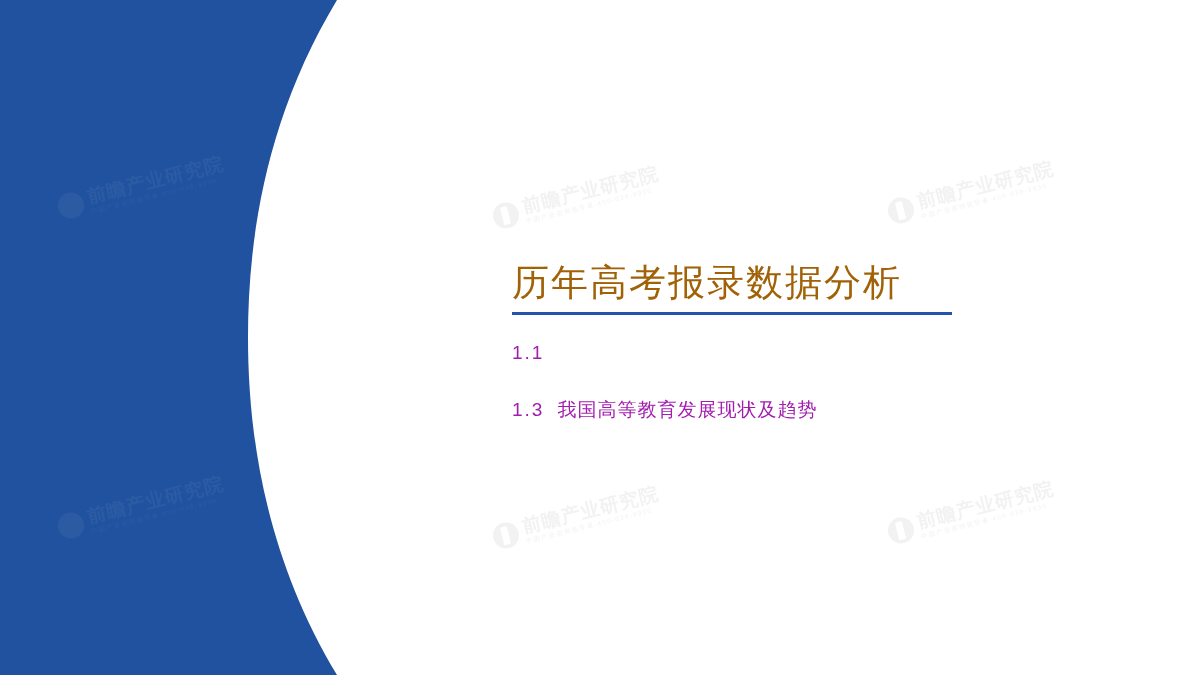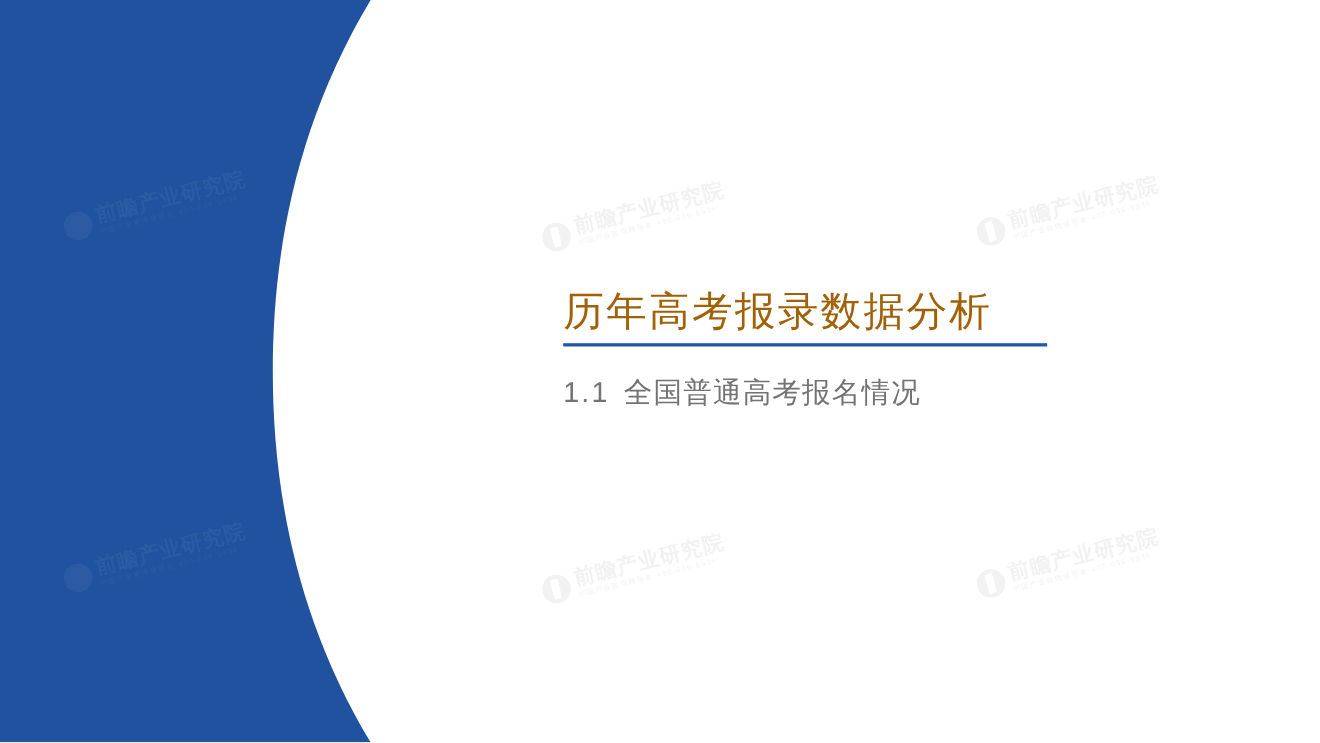--- a/index.html
+++ b/index.html
@@ -127,22 +127,22 @@
   }
   .toc-list {
     margin-top: 27px;
     list-style: none;
     padding: 0;
   }
   .toc-item {
     display: flex;
     align-items: flex-end;
     margin-bottom: 35px;
-    color: #737373;
-    font-size: 26px;
+    color: #a21caf;
+    font-size: 19px;
     letter-spacing: 1px;
     line-height: 1.15;
     white-space: nowrap;
   }
   .toc-item:last-child { margin-bottom: 0; }
   .toc-num {
     font-family: "Liberation Sans", "DejaVu Sans", sans-serif;
     letter-spacing: 2px;
     margin-right: 13px;
   }
@@ -217,22 +217,25 @@
   <div class="content">
 
     <div class="content-title">历年高考报录数据分析</div>
 
     <div class="title-rule"></div>
 
     <ul class="toc-list">
 
       <li class="toc-item">
         <span class="toc-num">1.1</span>
-        <span class="toc-label">全国普通高考报名情况</span>
       </li>
 
 
+      <li class="toc-item">
+        <span class="toc-num">1.3</span>
+        <span class="toc-label">我国高等教育发展现状及趋势</span>
+      </li>
 
     </ul>
 
   </div>
 
 </div>
 
 </body></html>

